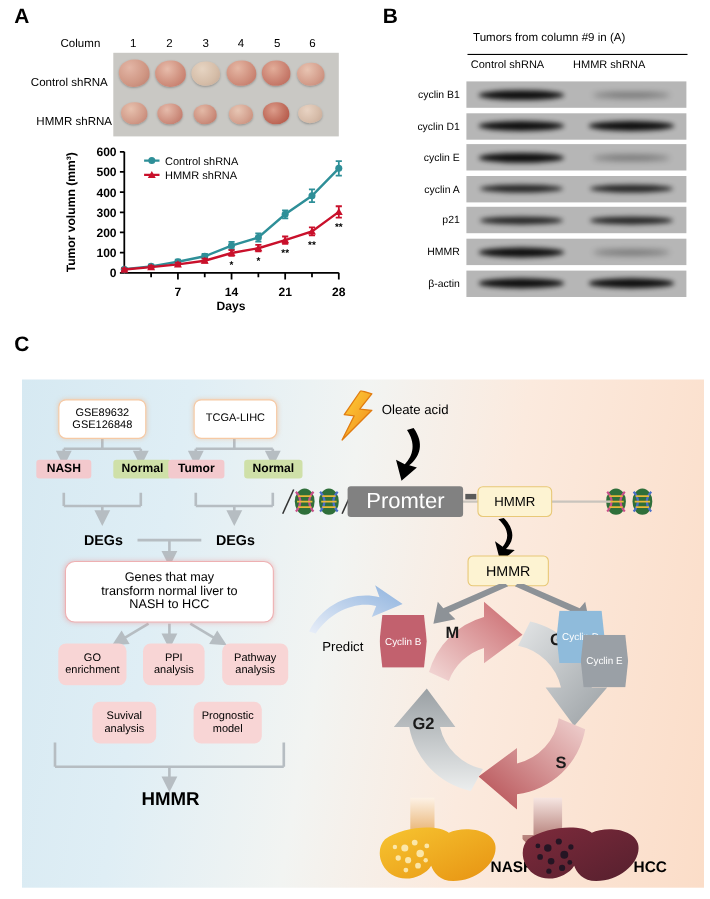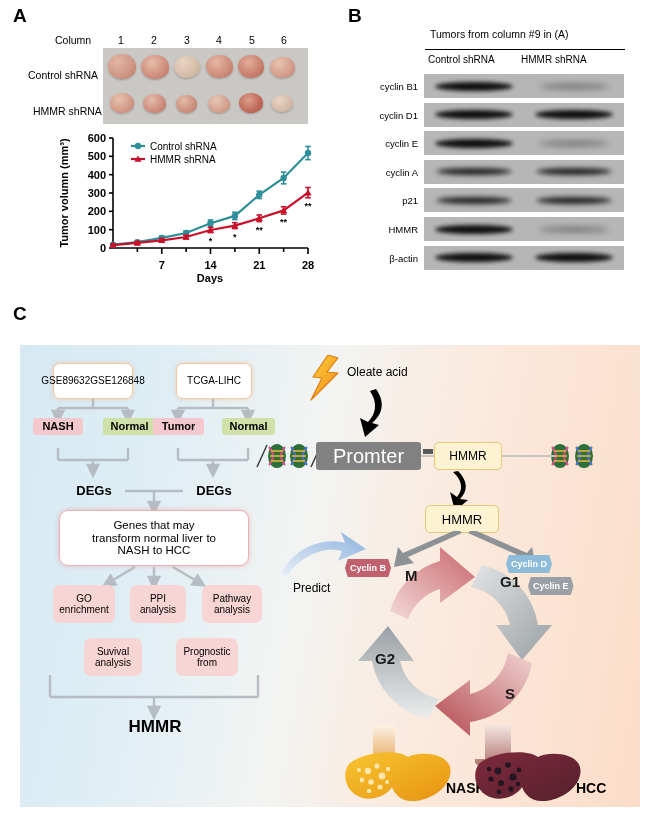--- a/index.html
+++ b/index.html
@@ -38,22 +38,22 @@
             box-shadow:0 0 4px rgba(246,180,130,.5);}
   .node-pill{border-radius:3px;font-weight:bold;font-size:11px;}
   .nash{background:#f3c9cd;}
   .norm{background:#cfe0a8;}
   .tumorp{background:#f3c9cd;text-align:right;}
   .degs{font-weight:bold;font-size:13px;background:transparent;}
   .node-genes{background:#fff;border:1.8px solid #eeb0b2;border-radius:9px;
               box-shadow:0 0 5px rgba(238,150,150,.55);font-size:11.5px;}
   .node-pink{background:#f8d5d5;border-radius:7px;font-size:10px;}
   .hmmr-big{font-size:17px;font-weight:bold;}
-  .cyc-tag{position:absolute;font-size:9px;color:#fff;padding:4px 5px;
-           white-space:nowrap;font-weight:bold;}
+  .cyc-tag{position:absolute;font-size:9px;color:#fff;padding:19px 5px;
+           white-space:nowrap;font-weight:normal;}
   .tag-cycB{background:#c2616e;clip-path:polygon(6% 0,94% 0,100% 50%,94% 100%,6% 100%,0 50%);}
   .tag-cycD{background:#8fbbdb;clip-path:polygon(6% 0,94% 0,100% 50%,94% 100%,6% 100%,0 50%);}
   .tag-cycE{background:#9aa0a6;clip-path:polygon(6% 0,94% 0,100% 50%,94% 100%,6% 100%,0 50%);}
   .phase{position:absolute;font-size:15px;font-weight:bold;color:#1a1a1a;}
   .cellcycle-txt{position:absolute;font-size:15px;text-align:center;line-height:1.25;}
   .hmmr-box{position:absolute;background:#fdf3d2;border:1.4px solid #e8c877;
             border-radius:5px;font-size:12px;display:flex;align-items:center;
             justify-content:center;font-weight:normal;}
   .promoter-box{position:absolute;background:#818181;border-radius:3px;color:#fff;
                 display:flex;align-items:center;justify-content:center;font-size:20px;}
@@ -300,21 +300,21 @@
 
       <path d="M115,222 L88,238" marker-end="url(#ag)"></path>
       <path d="M134,222 L134,238" marker-end="url(#ag)"></path>
       <path d="M153,222 L180,238" marker-end="url(#ag)"></path>
 
       <path d="M30,330 L30,352 M30,352 L238,352 M238,352 L238,330" stroke-width="2.4"></path>
       <path d="M134,352 L134,368" marker-end="url(#ag)"></path>
     </g>
   </svg>
 
-  <div class="node node-gse" style="left:33px;top:18px;width:80px;height:36px;">
+  <div class="node node-gse" style="left:33px;top:18px;width:80px;height:36px;flex-direction:column;">
     <span>GSE89632</span>
     <span>GSE126848</span>
   </div>
   <div class="node node-gse" style="left:156px;top:18px;width:76px;height:36px;">TCGA-LIHC</div>
 
   <div class="node node-pill nash" style="left:13px;top:73px;width:50px;height:17px;">NASH</div>
   <div class="node node-pill norm" style="left:83px;top:73px;width:53px;height:17px;">Normal</div>
   <div class="node node-pill tumorp" style="left:133px;top:73px;width:51px;height:17px;">Tumor</div>
   <div class="node node-pill norm" style="left:202px;top:73px;width:53px;height:17px;">Normal</div>
 
@@ -338,21 +338,21 @@
   <div class="node node-pink" style="left:182px;top:240px;width:60px;height:38px;flex-direction:column;">
     <span>Pathway</span>
     <span>analysis</span>
   </div>
   <div class="node node-pink" style="left:64px;top:293px;width:58px;height:38px;flex-direction:column;">
     <span>Suvival</span>
     <span>analysis</span>
   </div>
   <div class="node node-pink" style="left:156px;top:293px;width:62px;height:38px;flex-direction:column;">
     <span>Prognostic</span>
-    <span>from</span>
+    <span>model</span>
   </div>
 
   <div class="node hmmr-big" style="left:90px;top:370px;width:90px;height:24px;">HMMR</div>
 
   <svg class="abs" style="left:258px;top:182px;" width="92" height="62">
     <defs>
       <linearGradient id="pg" x1="0" y1="1" x2="1" y2="0">
         <stop offset="0" stop-color="#e8eef8"></stop>
           <stop offset="1" stop-color="#8fb3de"></stop>
       </linearGradient>

